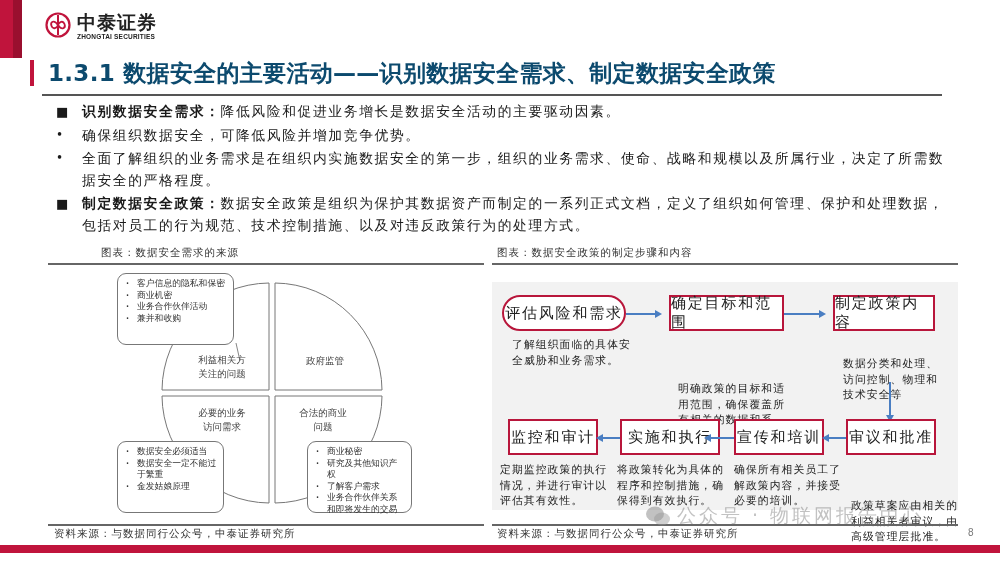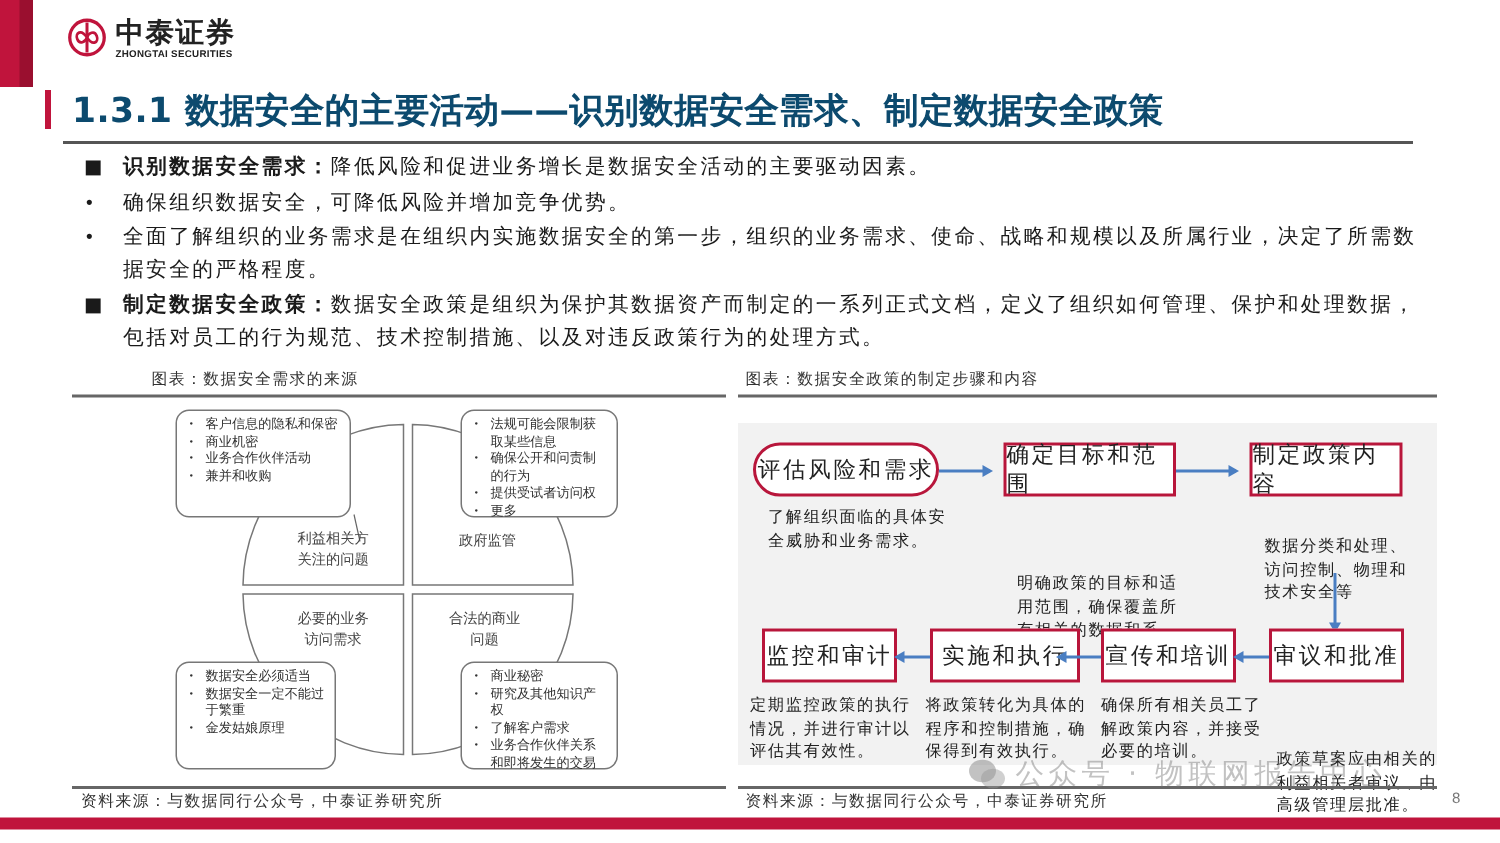--- a/index.html
+++ b/index.html
@@ -118,28 +118,20 @@
 问题</span></div>
 
   <div class="callout" style="left:7px; top:5px; width:117px; height:72px;">
     <ul>
       <li>客户信息的隐私和保密</li>
       <li>商业机密</li>
       <li>业务合作伙伴活动</li>
       <li>兼并和收购</li>
     </ul>
   </div>
-  <div class="callout" style="left:197px; top:5px; width:105px; height:72px;">
-    <ul>
-      <li>法规可能会限制获取某些信息</li>
-      <li>确保公开和问责制的行为</li>
-      <li>提供受试者访问权</li>
-      <li>更多</li>
-    </ul>
-  </div>
   <div class="callout" style="left:7px; top:173px; width:107px; height:72px;">
     <ul>
       <li>数据安全必须适当</li>
       <li>数据安全一定不能过于繁重</li>
       <li>金发姑娘原理</li>
     </ul>
   </div>
   <div class="callout" style="left:197px; top:173px; width:105px; height:72px;">
     <ul>
       <li>商业秘密</li>

